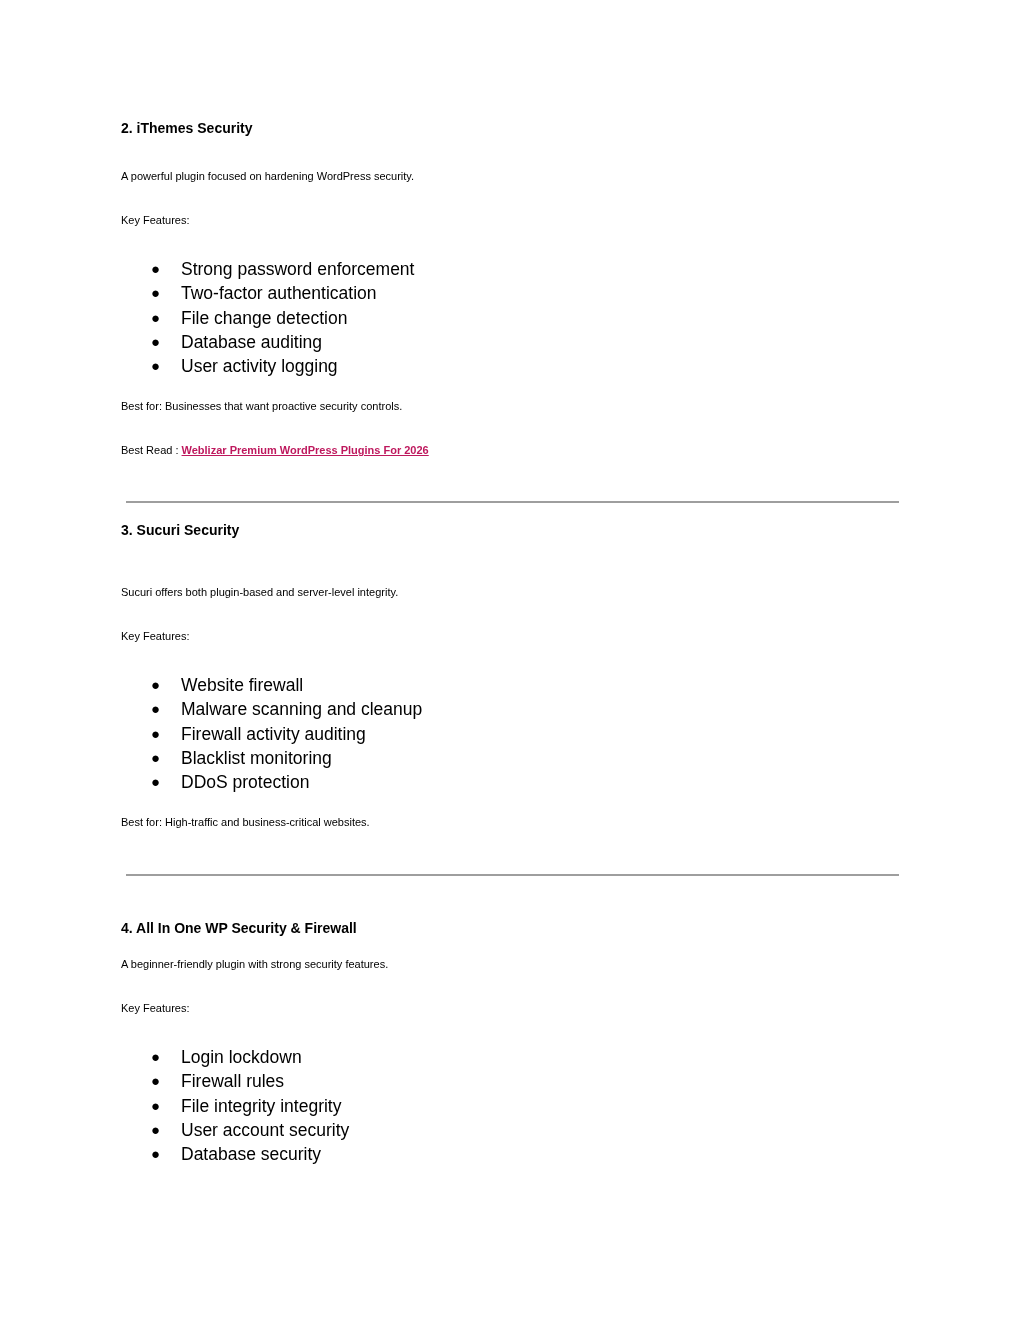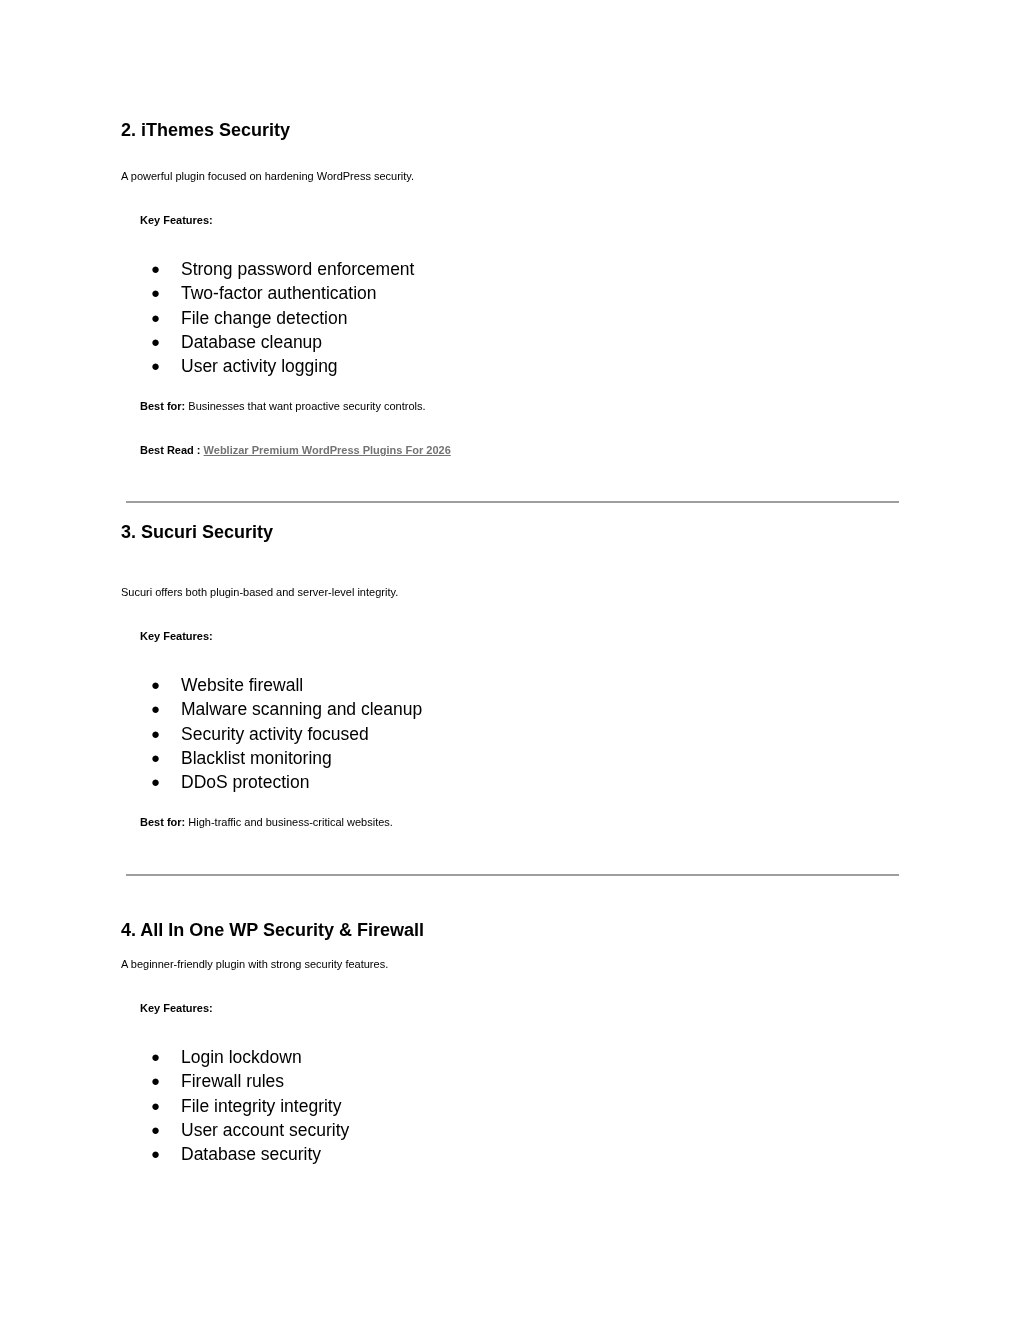--- a/index.html
+++ b/index.html
@@ -1,52 +1,52 @@
 <!DOCTYPE html>
 <html><head>
 <meta charset="utf-8">
 <style>
   html, body { margin: 0; padding: 0; background: #ffffff; }
   body { width: 1024px; height: 1325px; position: relative; font-family: "Liberation Sans", sans-serif; color: #000; }
   .page { position: absolute; left: 121px; top: 0; width: 780px; }
-  .h2 { position: absolute; left: 0; font-size: 18px; font-weight: bold; margin: 0; white-space: nowrap; }
+  .h2 { position: absolute; left: 0; font-size: 14px; font-weight: bold; margin: 0; white-space: nowrap; }
   .p { position: absolute; left: 0; font-size: 11px; margin: 0; white-space: nowrap; }
-  .b { font-weight: bold; margin-left: 19px; }
+  .b { font-weight: normal; }
   ul.feat { position: absolute; left: 0; margin: 0; padding: 0; list-style: none; }
   ul.feat li { position: relative; height: 24.3px; line-height: 24.3px; font-size: 17.5px; padding-left: 60px; white-space: nowrap; }
   ul.feat li .dot { position: absolute; left: 30px; top: 0; font-size: 15px; }
   .hr { position: absolute; left: 5px; width: 773px; height: 0; border-top: 2px solid #9e9e9e; }
-  a.link { color: #737373; text-decoration: underline; font-weight: bold; }
+  a.link { color: #be185d; text-decoration: underline; font-weight: bold; }
 </style>
 </head>
 <body>
 
 <div class="page">
 
   <h2 class="h2" style="top:120px">2. iThemes Security</h2>
   <p class="p" style="top:170px">A powerful plugin focused on hardening WordPress security.</p>
   <p class="p b" style="top:214px">Key Features:</p>
   <ul class="feat" style="top:257px">
     <li><span class="dot">●</span><span>Strong password enforcement</span></li>
     <li><span class="dot">●</span><span>Two-factor authentication</span></li>
     <li><span class="dot">●</span><span>File change detection</span></li>
-    <li><span class="dot">●</span><span>Database cleanup</span></li>
+    <li><span class="dot">●</span><span>Database auditing</span></li>
     <li><span class="dot">●</span><span>User activity logging</span></li>
   </ul>
   <p class="p" style="top:400px"><span class="b">Best for:</span><span> Businesses that want proactive security controls.</span></p>
   <p class="p" style="top:444px"><span class="b">Best Read : </span><a class="link" href="#">Weblizar Premium WordPress Plugins For 2026</a></p>
   <div class="hr" style="top:501px"></div>
 
   <h2 class="h2" style="top:522px">3. Sucuri Security</h2>
   <p class="p" style="top:586px">Sucuri offers both plugin-based and server-level integrity.</p>
   <p class="p b" style="top:630px">Key Features:</p>
   <ul class="feat" style="top:673px">
     <li><span class="dot">●</span><span>Website firewall</span></li>
     <li><span class="dot">●</span><span>Malware scanning and cleanup</span></li>
-    <li><span class="dot">●</span><span>Security activity focused</span></li>
+    <li><span class="dot">●</span><span>Firewall activity auditing</span></li>
     <li><span class="dot">●</span><span>Blacklist monitoring</span></li>
     <li><span class="dot">●</span><span>DDoS protection</span></li>
   </ul>
   <p class="p" style="top:816px"><span class="b">Best for:</span><span> High-traffic and business-critical websites.</span></p>
   <div class="hr" style="top:874px"></div>
 
   <h2 class="h2" style="top:920px">4. All In One WP Security &amp; Firewall</h2>
   <p class="p" style="top:958px">A beginner-friendly plugin with strong security features.</p>
   <p class="p b" style="top:1002px">Key Features:</p>
   <ul class="feat" style="top:1045px">

